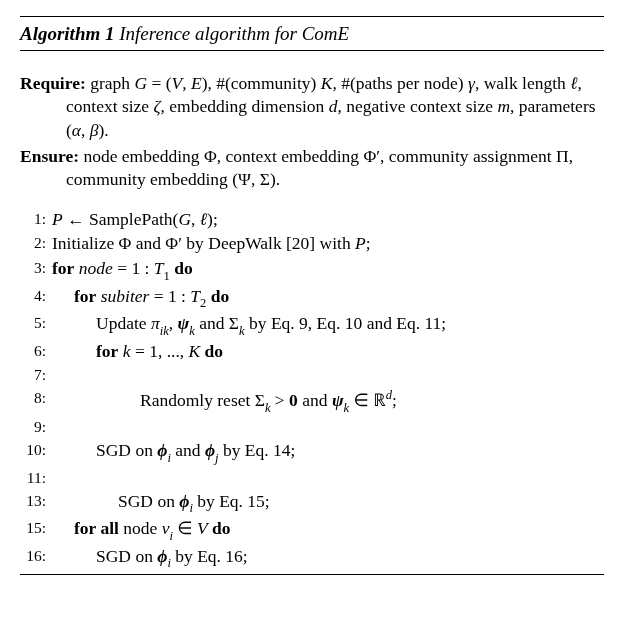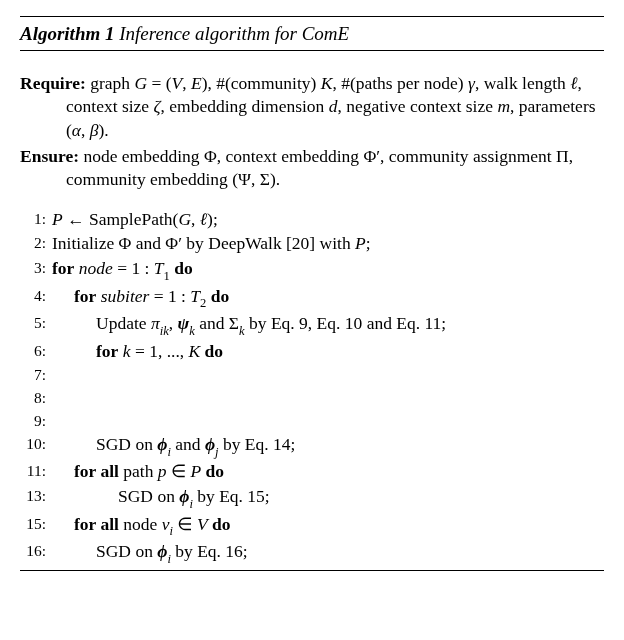--- a/index.html
+++ b/index.html
@@ -136,34 +136,34 @@
       <div class="step-num">6:</div>
       <div class="step-body ind3"><span class="bold">for</span> <span class="mitalic">k</span> = 1, ..., <span class="mitalic">K</span> <span class="bold">do</span></div>
     </div>
 
     <div class="step-row">
       <div class="step-num">7:</div>
     </div>
 
     <div class="step-row">
       <div class="step-num">8:</div>
+      <div class="step-body ind5">Randomly reset Σ<span class="sub"><span class="mitalic">k</span></span> &gt; <span class="bold">0</span> and <span class="bi">ψ</span><span class="sub"><span class="mitalic">k</span></span> ∈ <span class="bb">ℝ</span><span class="sup"><span class="mitalic">d</span></span>;</div>
     </div>
 
     <div class="step-row">
       <div class="step-num">9:</div>
     </div>
 
     <div class="step-row">
       <div class="step-num">10:</div>
       <div class="step-body ind3">SGD on <span class="bi">ϕ</span><span class="sub"><span class="mitalic">i</span></span> and <span class="bi">ϕ</span><span class="sub"><span class="mitalic">j</span></span> by Eq. 14;</div>
     </div>
 
     <div class="step-row">
       <div class="step-num">11:</div>
-      <div class="step-body ind2"><span class="bold">for all</span> path <span class="mitalic">p</span> ∈ <span class="cal">P</span> <span class="bold">do</span></div>
     </div>
 
 
     <div class="step-row">
       <div class="step-num">13:</div>
       <div class="step-body ind4">SGD on <span class="bi">ϕ</span><span class="sub"><span class="mitalic">i</span></span> by Eq. 15;</div>
     </div>
 
 
     <div class="step-row">

